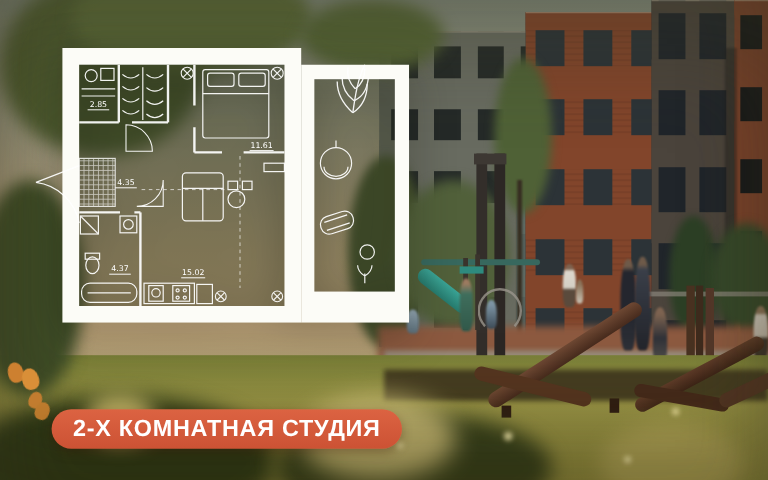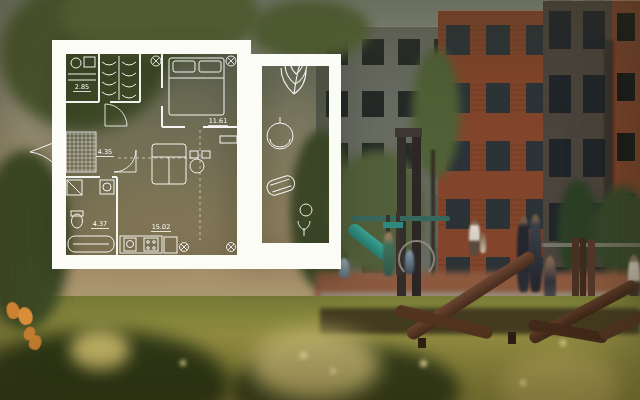--- a/index.html
+++ b/index.html
@@ -259,14 +259,17 @@
 
   <div class="butterfly" style="left:8px;top:300px;width:26px;height:30px;transform:rotate(-15deg);">
     <div class="wing" style="left:0;top:0;width:13px;height:17px;"></div>
     <div class="wing" style="left:10px;top:8px;width:14px;height:18px;background:#d98f38;"></div>
   </div>
   <div class="butterfly" style="left:22px;top:328px;width:22px;height:24px;transform:rotate(20deg);opacity:.9;">
     <div class="wing" style="left:0;top:0;width:11px;height:14px;"></div>
     <div class="wing" style="left:8px;top:6px;width:12px;height:15px;background:#c87f2e;"></div>
   </div>
 
+  <div class="banner">
+    <span>2-Х КОМНАТНАЯ СТУДИЯ</span>
+  </div>
 
 </div>
 
 </body></html>

